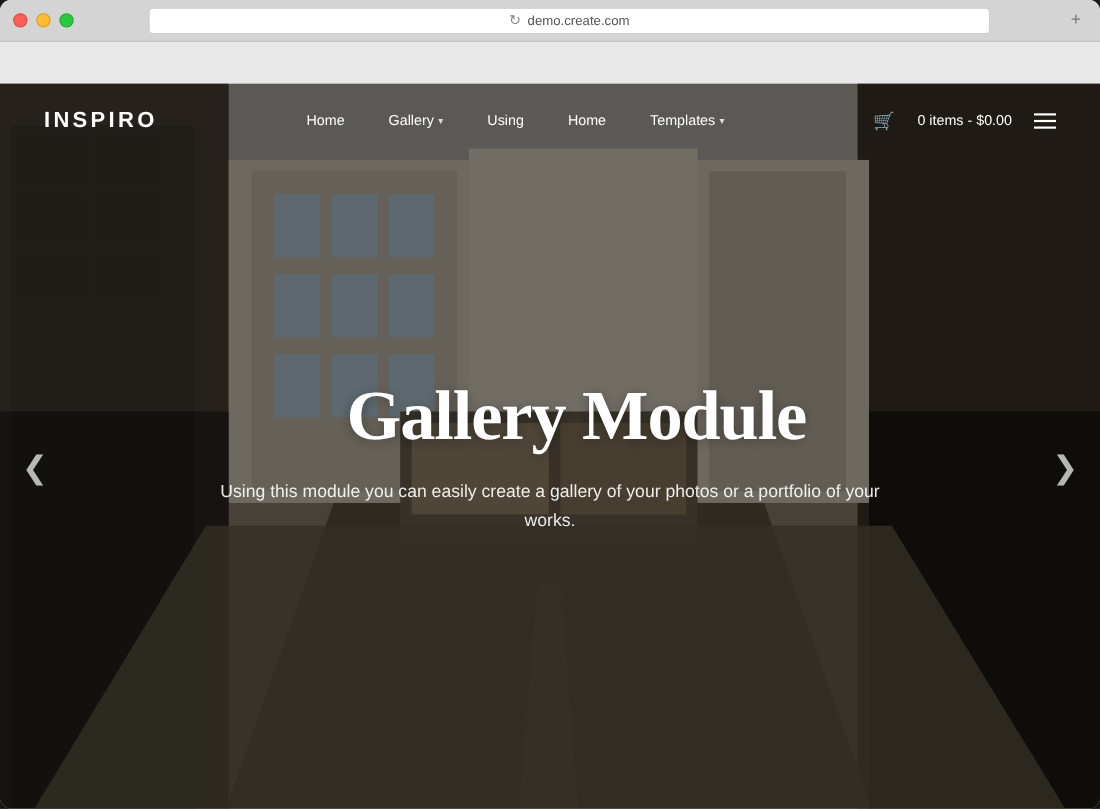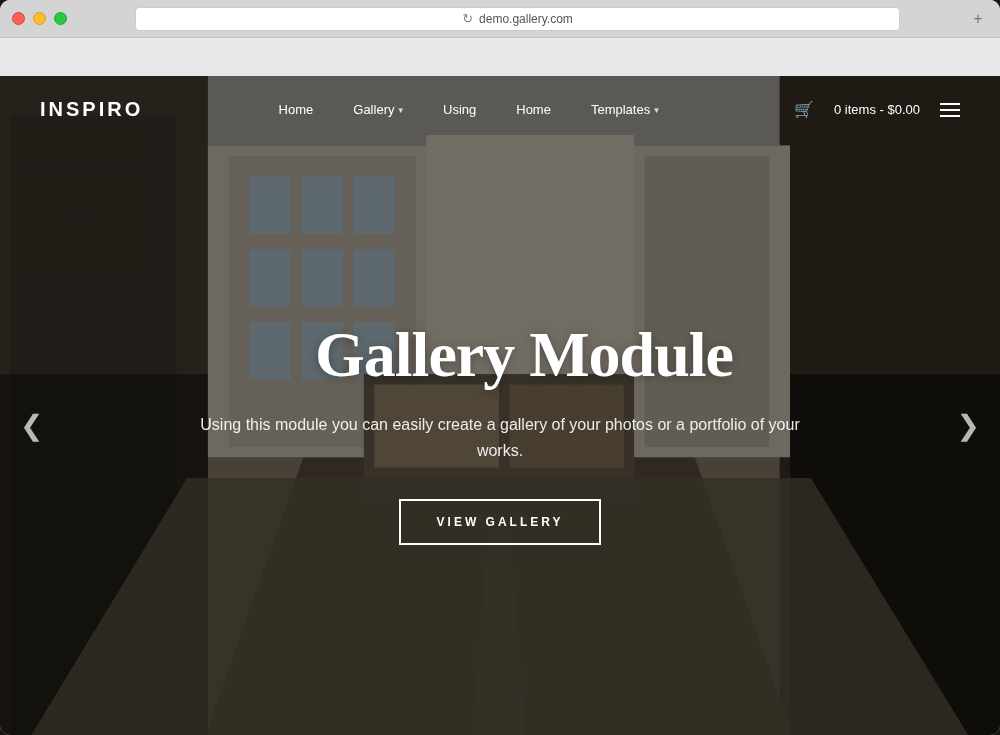--- a/index.html
+++ b/index.html
@@ -237,21 +237,21 @@
 
 <div class="browser-chrome">
 
   <div class="browser-titlebar">
     <div class="traffic-light close"></div>
     <div class="traffic-light minimize"></div>
     <div class="traffic-light maximize"></div>
 
     <div class="browser-url-bar">
       <span class="reload-icon">↻</span>
-      <span>demo.gallery.com</span>
+      <span>demo.create.com</span>
     </div>
 
     <div class="browser-new-tab">+</div>
   </div>
 
   <div class="website">
 
     <svg class="hero-scene" xmlns="http://www.w3.org/2000/svg" viewBox="0 0 962 697" preserveAspectRatio="xMidYMid slice">
 
       <rect width="962" height="697" fill="#a0a09a"></rect>
@@ -333,21 +333,20 @@
           <span></span>
         </div>
       </div>
     </nav>
 
     <div class="arrow arrow-left">❮</div>
 
     <div class="hero-content">
       <h1 class="hero-title">Gallery Module</h1>
       <p class="hero-subtitle">Using this module you can easily create a gallery of your photos or a portfolio of your works.</p>
-      <button class="hero-button">VIEW GALLERY</button>
     </div>
 
     <div class="arrow arrow-right">❯</div>
 
     <div class="scroll-indicator">⌄</div>
 
   </div>
 </div>
 
 </body></html>

